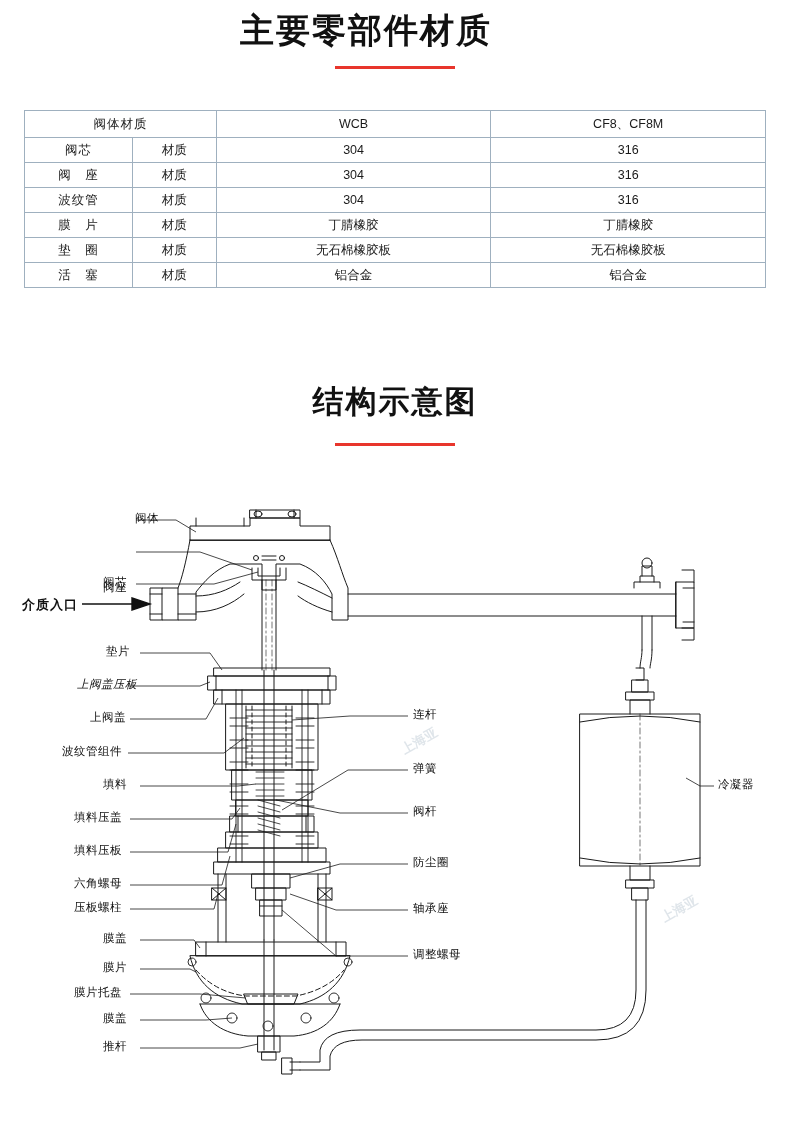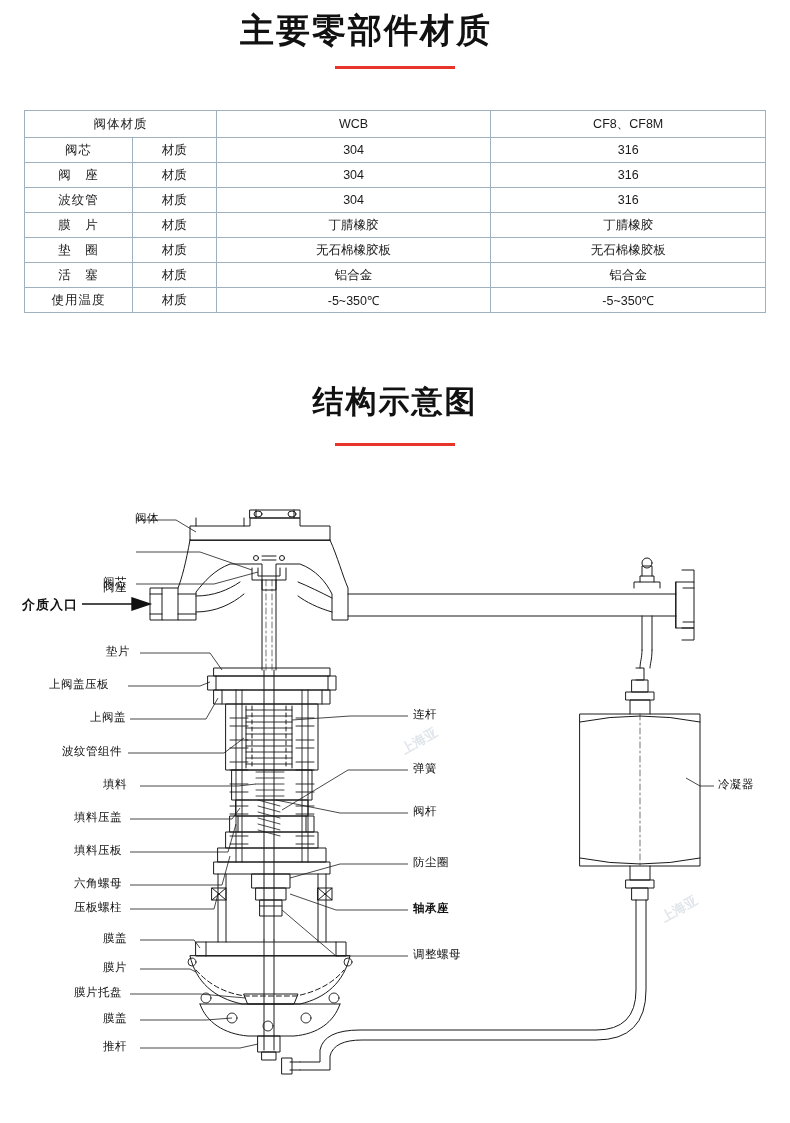--- a/index.html
+++ b/index.html
@@ -127,26 +127,20 @@
         <td class="c0">垫　圈</td>
         <td class="c1">材质</td>
         <td class="c2">无石棉橡胶板</td>
         <td class="c3">无石棉橡胶板</td>
       </tr>
       <tr>
         <td class="c0">活　塞</td>
         <td class="c1">材质</td>
         <td class="c2">铝合金</td>
         <td class="c3">铝合金</td>
-      </tr>
-      <tr>
-        <td class="c0">使用温度</td>
-        <td class="c1">材质</td>
-        <td class="c2">-5~350℃</td>
-        <td class="c3">-5~350℃</td>
       </tr>
     </tbody>
   </table>
 
   <div class="section-title" id="title2">结构示意图</div>
   <div id="rule2"></div>
 
   <div class="diagram">
 
     <svg class="dwg" width="790" height="640" viewBox="0 0 790 640">
@@ -357,39 +351,39 @@
         <path d="M714 316 L700 316 L686 308"></path>
       </g>
     </svg>
 
     <div class="lbl bold" style="left:22px; top:126px;">介质入口</div>
 
     <div class="lbl" style="left:103px; top:41px;padding-left:32px;">阀体</div>
     <div class="lbl" style="left:103px; top:73px;margin-top:37px;">阀座</div>
     <div class="lbl" style="left:103px; top:105px;">阀芯</div>
     <div class="lbl" style="left:106px; top:174px;">垫片</div>
-    <div class="lbl" style="left:49px; top:207px;">上阀盖压板</div>
+    <div class="lbl" style="left:77px; top:207px;font-style:italic;">上阀盖压板</div>
     <div class="lbl" style="left:90px; top:240px;">上阀盖</div>
     <div class="lbl" style="left:62px; top:274px;">波纹管组件</div>
     <div class="lbl" style="left:103px; top:307px;">填料</div>
     <div class="lbl" style="left:74px; top:340px;">填料压盖</div>
     <div class="lbl" style="left:74px; top:373px;">填料压板</div>
     <div class="lbl" style="left:74px; top:406px;">六角螺母</div>
     <div class="lbl" style="left:74px; top:430px;">压板螺柱</div>
     <div class="lbl" style="left:103px; top:461px;">膜盖</div>
     <div class="lbl" style="left:103px; top:490px;">膜片</div>
     <div class="lbl" style="left:74px; top:515px;">膜片托盘</div>
     <div class="lbl" style="left:103px; top:541px;">膜盖</div>
     <div class="lbl" style="left:103px; top:569px;">推杆</div>
 
     <div class="lbl" style="left:413px; top:237px;">连杆</div>
     <div class="lbl" style="left:413px; top:291px;">弹簧</div>
     <div class="lbl" style="left:413px; top:334px;">阀杆</div>
     <div class="lbl" style="left:413px; top:385px;">防尘圈</div>
-    <div class="lbl" style="left:413px; top:431px;font-weight:bold;">轴承座</div>
+    <div class="lbl" style="left:413px; top:431px;">轴承座</div>
     <div class="lbl" style="left:413px; top:477px;">调整螺母</div>
     <div class="lbl" style="left:718px; top:307px;">冷凝器</div>
 
     <div class="wm" style="left:400px; top:262px;">上海亚</div>
     <div class="wm" style="left:660px; top:430px;">上海亚</div>
   </div>
 
 </div>
 
 </body></html>

